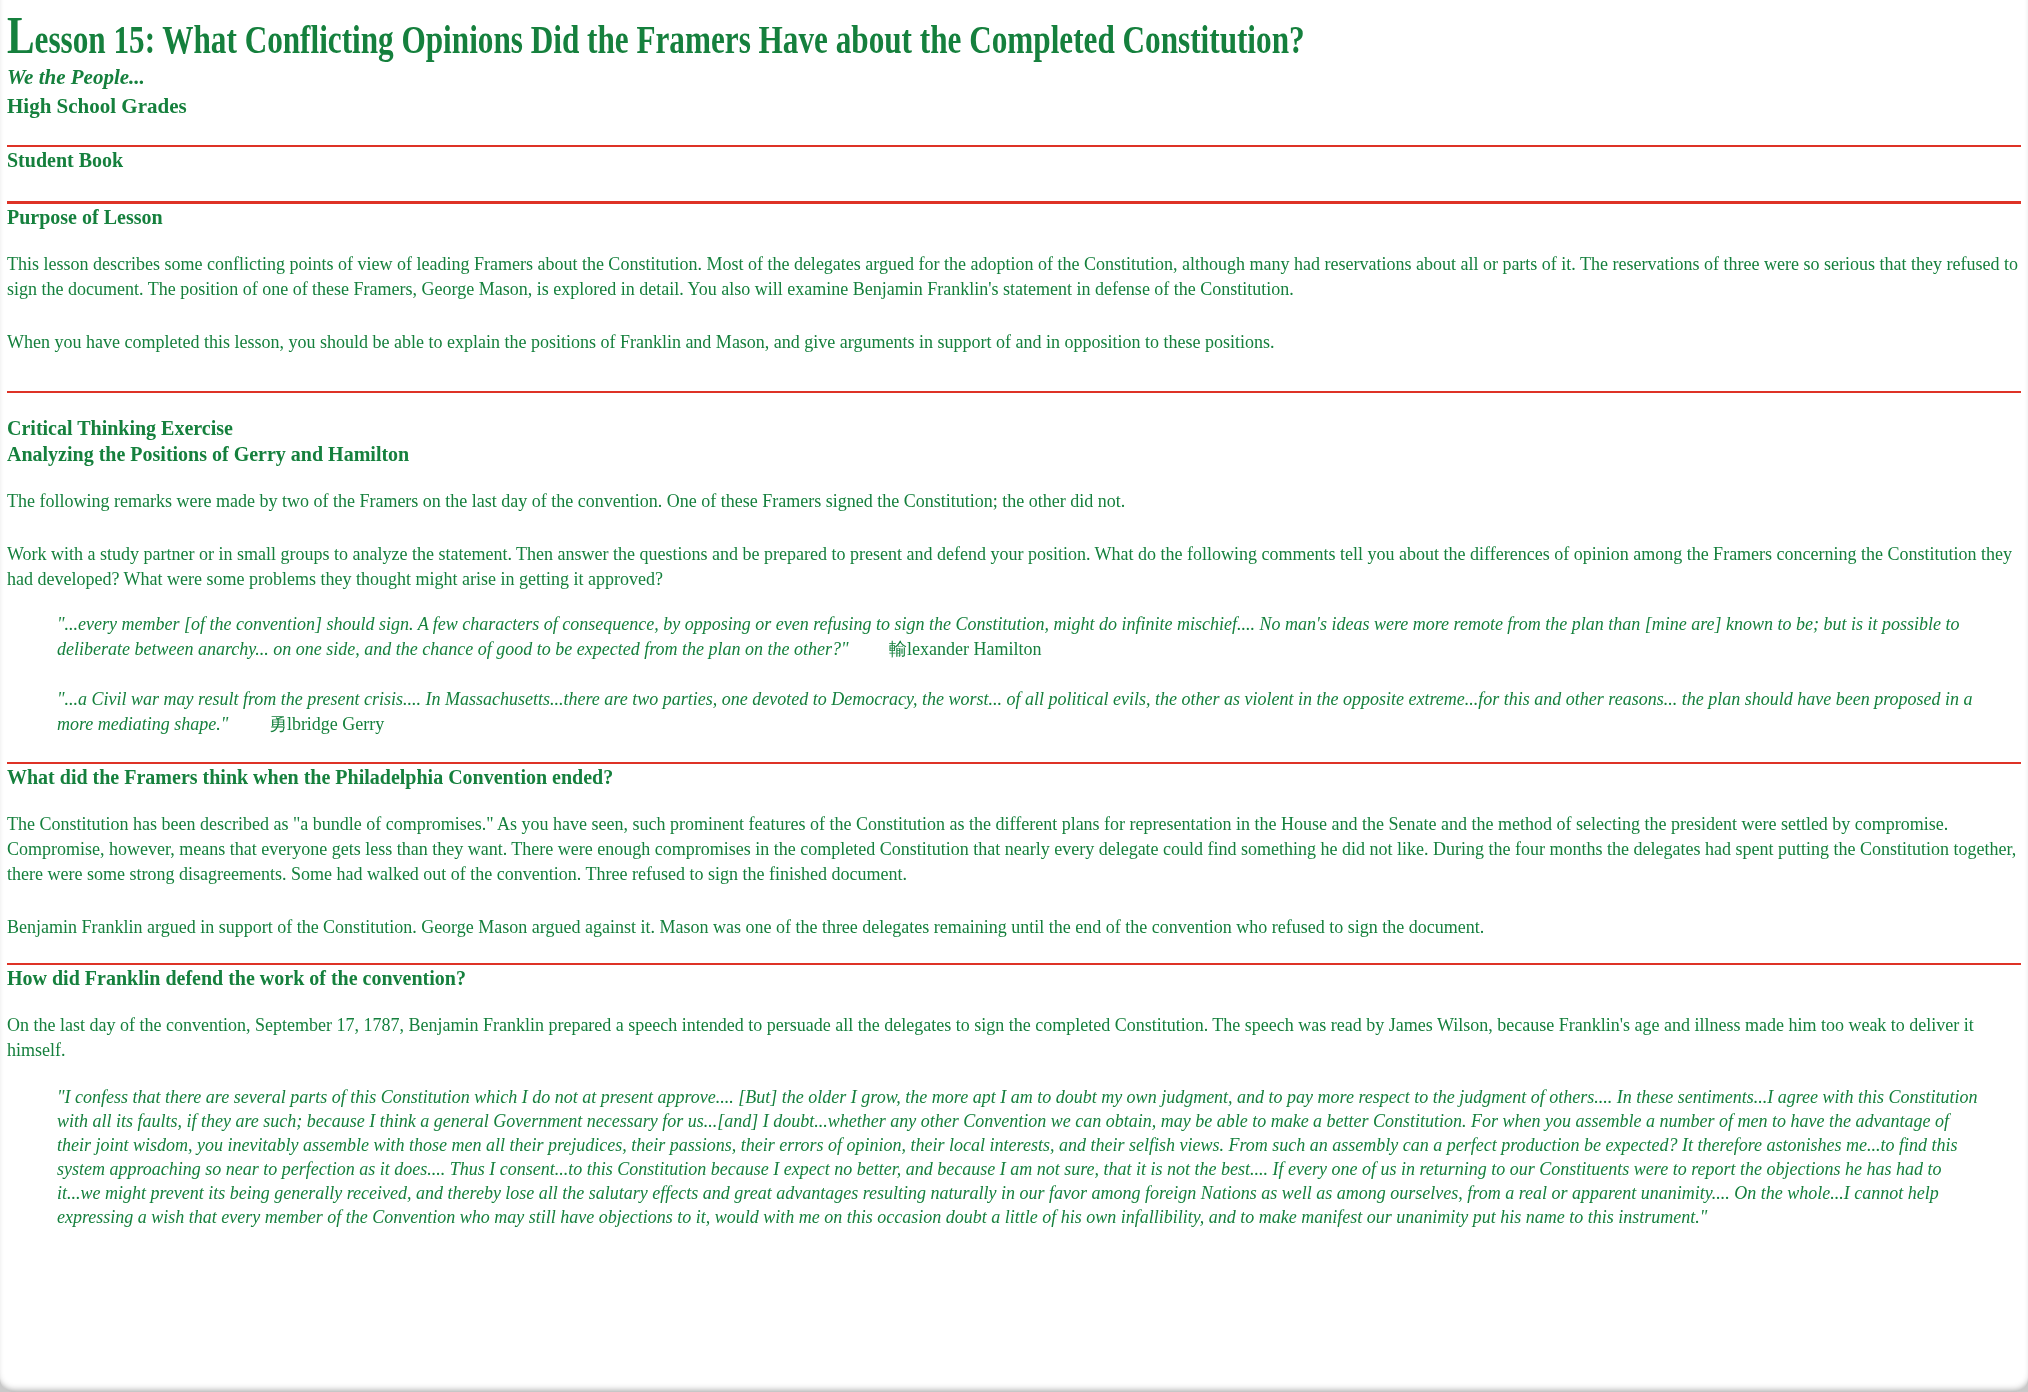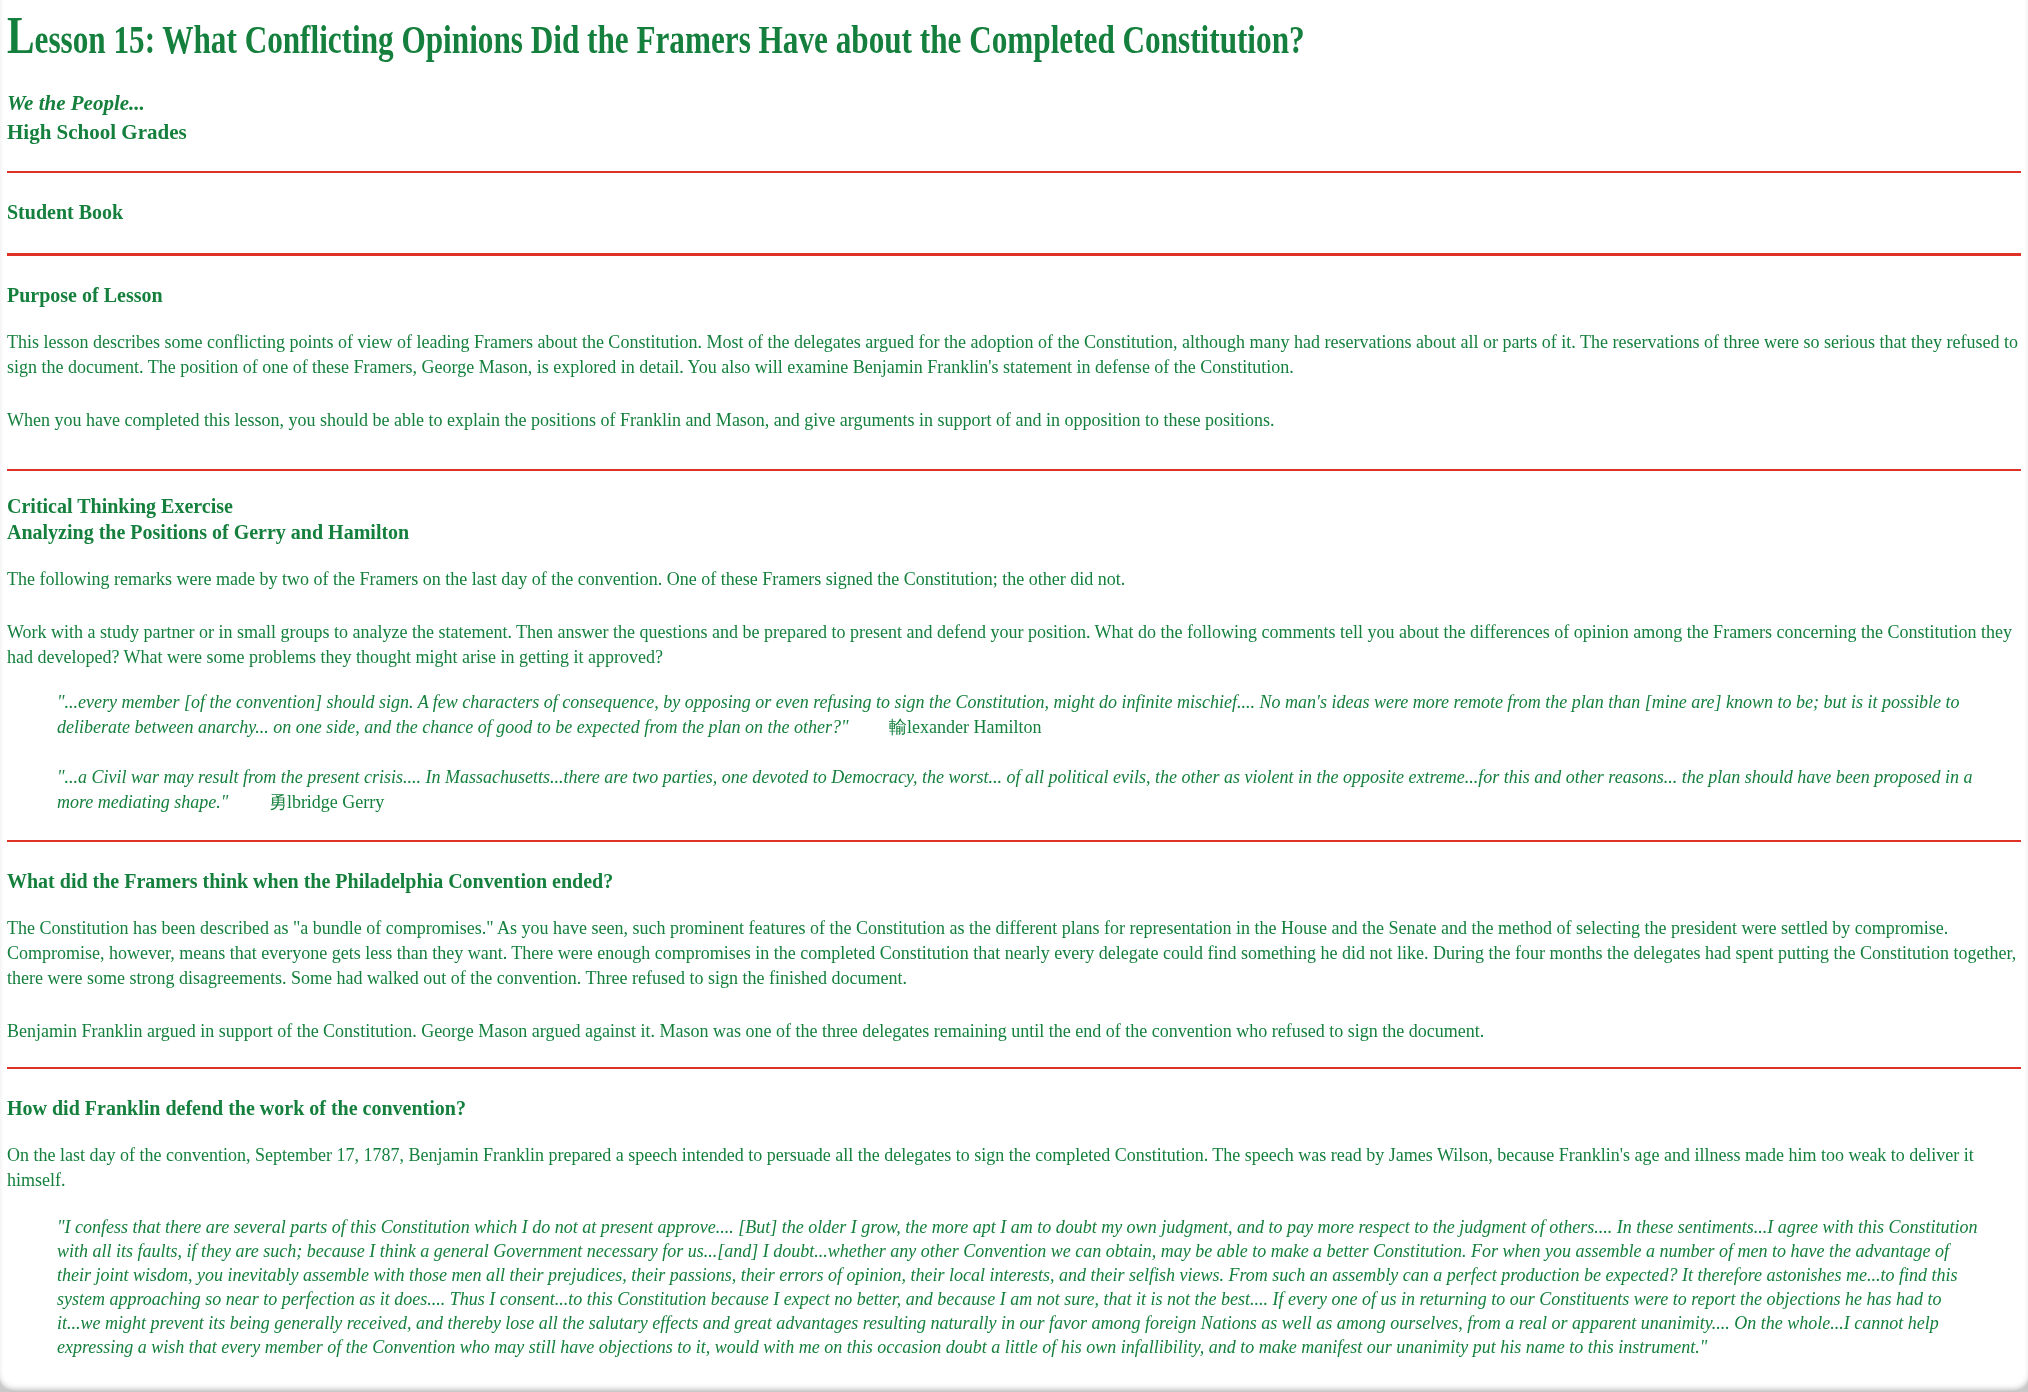--- a/index.html
+++ b/index.html
@@ -8,35 +8,35 @@
     border-radius:0 0 14px 14px;overflow:hidden;position:relative;
     box-shadow:inset 0 -5px 7px -4px rgba(0,0,0,.40);
     font-family:"Liberation Serif","DejaVu Serif",serif;color:#15803d;
   }
   .content{padding:0 7px;}
   h1{
     font-size:40px;line-height:46px;font-weight:bold;margin:12px 0 0;
     transform:scaleX(.78);transform-origin:left center;white-space:nowrap;
   }
   h1::first-letter{font-size:53px;}
-  .series{margin-top:26px;font-size:21px;line-height:29px;font-weight:bold;}
+  .series{font-size:21px;line-height:29px;font-weight:bold;}
   .series .wtp{font-style:italic;}
   h3{font-size:20px;font-weight:bold;margin:0;line-height:26px;}
   p{font-size:18px;line-height:25px;margin:0;}
   blockquote{
     font-size:18px;line-height:25px;font-style:italic;
     margin:0 40px 0 50px;
   }
   blockquote .attr{font-style:normal;padding-left:36px;}
   .fq{line-height:24px;}
   hr{border:none;border-top:2px solid var(--rule,#de3226);margin:0;}
   hr.thick{border-top-width:3px;}
   .mt20{margin-top:20px;}.mt21{margin-top:28px;}.mt22{margin-top:22px;}
   .mt23{margin-top:23px;}.mt24{margin-top:24px;}.mt25{margin-top:25px;}
-  .mt26{margin-top:26px;}.mt28{margin-top:28px;}.mt36{margin-top:36px;}
+  .mt26{}.mt28{margin-top:28px;}.mt36{margin-top:36px;}
 </style>
 </head>
 <body>
 
 <div class="window">
   <div class="content">
 
     <h1>Lesson 15: What Conflicting Opinions Did the Framers Have about the Completed Constitution?</h1>
 
     <div class="series">

